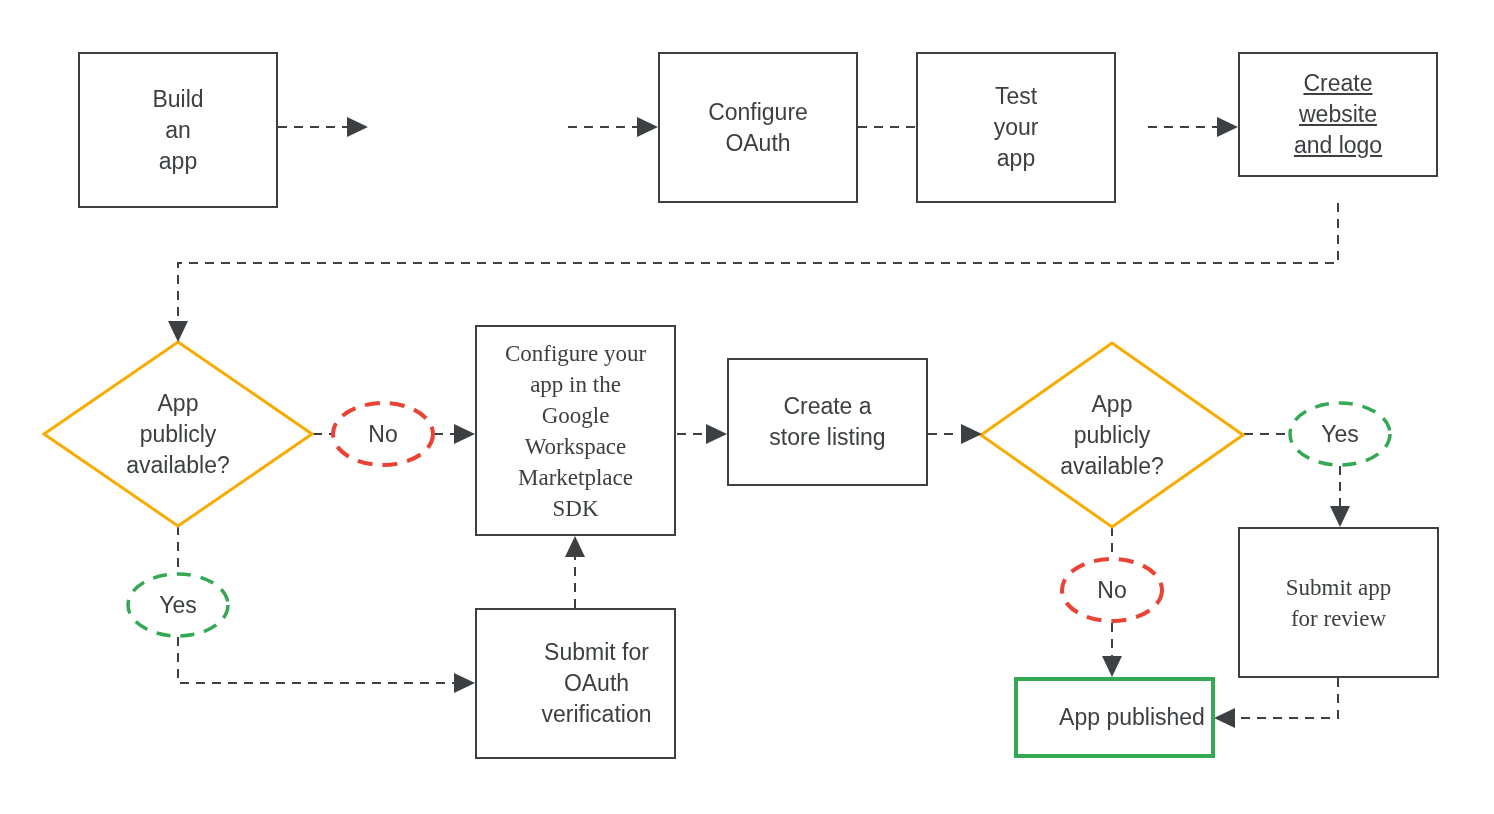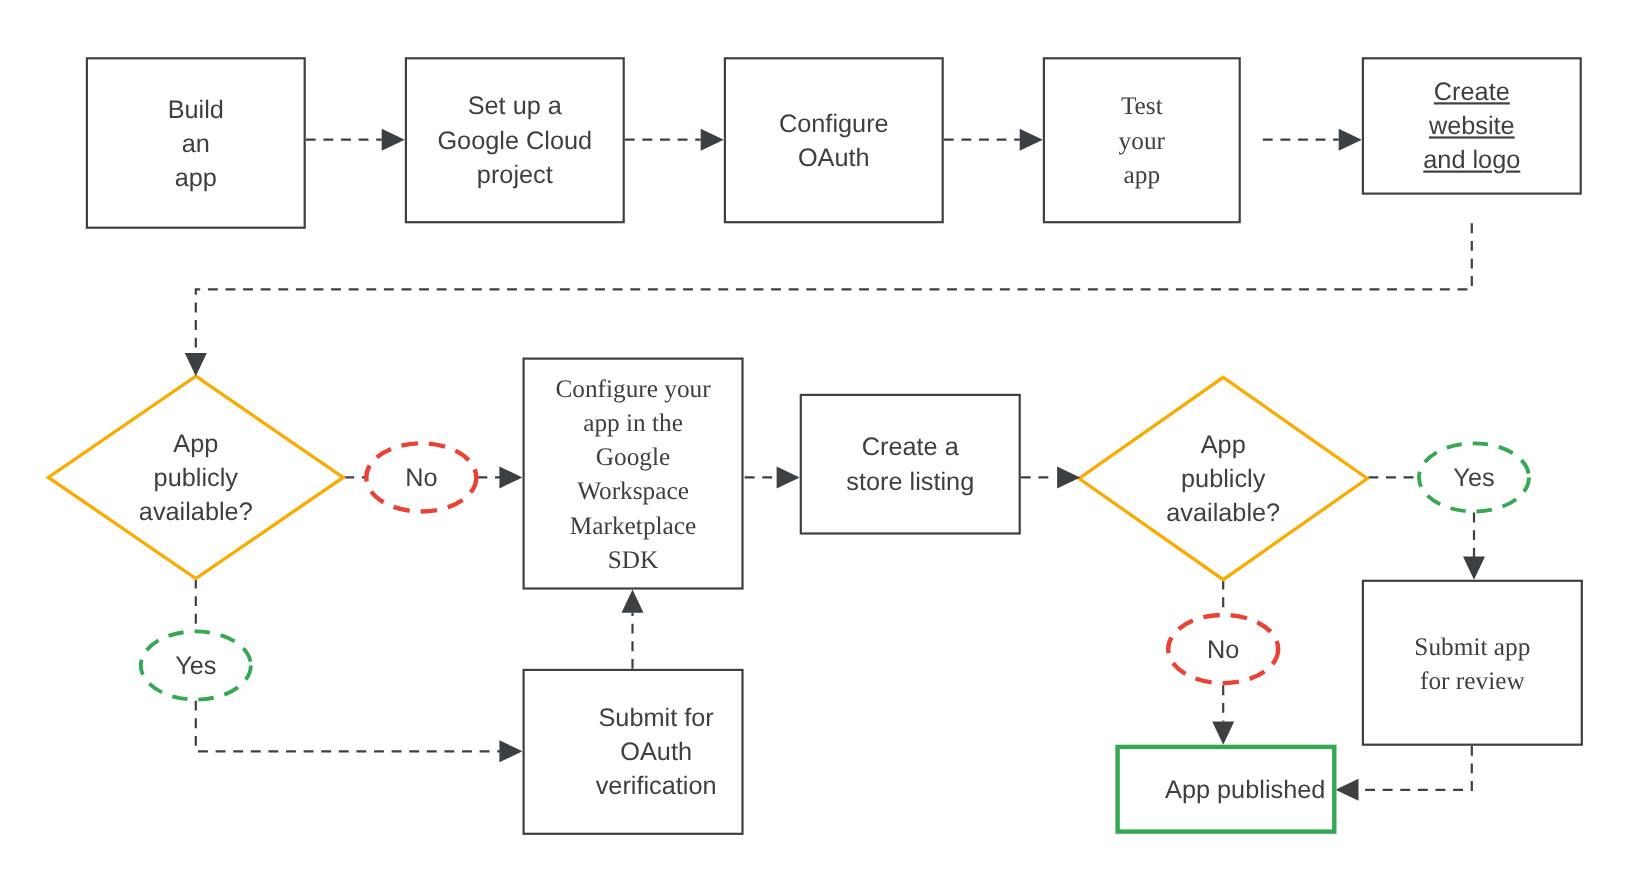--- a/index.html
+++ b/index.html
@@ -128,28 +128,25 @@
     <polygon class="arrowhead" points="475,683 454,673 454,693"></polygon>
     <polygon class="arrowhead" points="575,536 565,557 585,557"></polygon>
     <polygon class="arrowhead" points="1112,677 1102,656 1122,656"></polygon>
     <polygon class="arrowhead" points="1214,718 1235,708 1235,728"></polygon>
   </svg>
 
   <div class="node" style="left:78px; top:52px; width:200px; height:156px;">Build
 an
 app</div>
 
-  <div class="node" style="left:368px; top:52px; width:200px; height:151px;">Set up a
-Google Cloud
-project</div>
 
   <div class="node" style="left:658px; top:52px; width:200px; height:151px;">Configure
 OAuth</div>
 
-  <div class="node" style="left:948px; top:52px; width:180px; height:151px;font-family:Liberation Serif, serif;">Test
+  <div class="node" style="left:916px; top:52px; width:200px; height:151px;">Test
 your
 app</div>
 
   <div class="node" style="left:1238px; top:52px; width:200px; height:125px;text-decoration:underline;">Create
 website
 and logo</div>
 
   <div class="node" style="left:475px; top:325px; width:201px; height:211px;font-family:Liberation Serif, serif;">Configure your
 app in the
 Google

